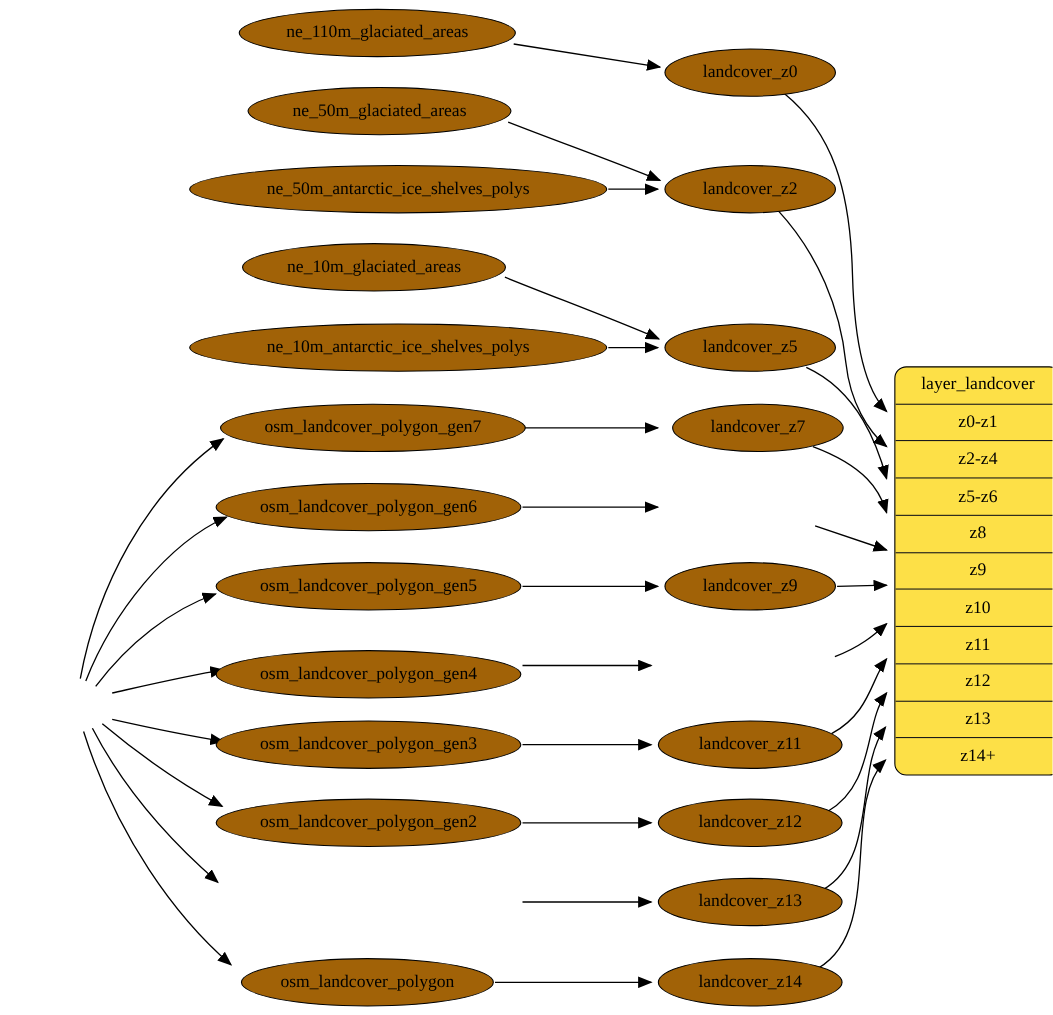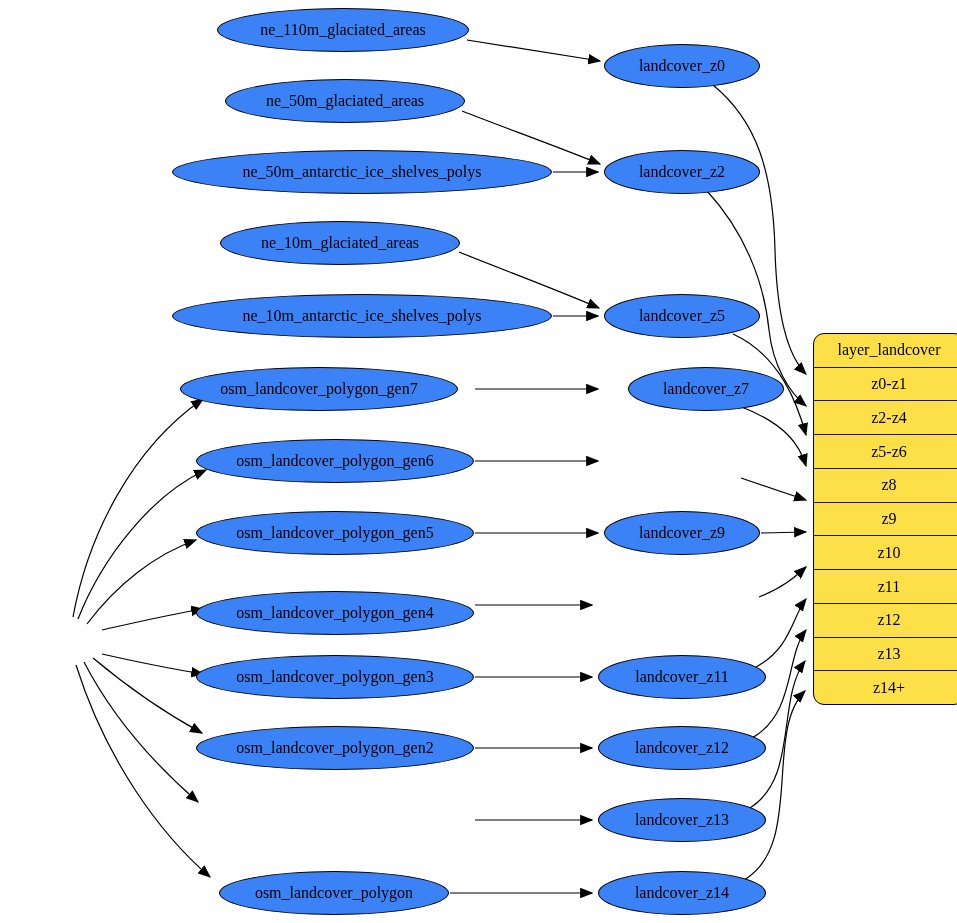--- a/index.html
+++ b/index.html
@@ -4,21 +4,21 @@
 <style>
   html,body{margin:0;padding:0;background:#ffffff;}
   .canvas{
     position:relative;width:957px;height:923px;background:#ffffff;
     font-family:"Liberation Serif","DejaVu Serif",serif;
     color:#000;overflow:hidden;
   }
   svg.edges{position:absolute;left:0;top:0;z-index:1;}
   .ellipse{
     position:absolute;z-index:2;box-sizing:border-box;
-    border:1.3px solid #000;border-radius:50%;background:#3b82f6;
+    border:1.3px solid #000;border-radius:50%;background:#a16207;
     display:flex;align-items:center;justify-content:center;
     font-size:16px;line-height:1;white-space:nowrap;
   }
   .record{
     position:absolute;z-index:2;box-sizing:border-box;
     left:813px;top:333px;width:152px;height:372px;
     background:#fde047;border:1.6px solid #000;border-radius:11px;
     display:flex;flex-direction:column;overflow:hidden;text-align:right;
   }
   .record-row{
@@ -86,21 +86,21 @@
   </div>
   <div class="ellipse" style="left:172px;top:150px;width:380px;height:44px">
     <span>ne_50m_antarctic_ice_shelves_polys</span>
   </div>
   <div class="ellipse" style="left:220px;top:221px;width:240px;height:44px">
     <span>ne_10m_glaciated_areas</span>
   </div>
   <div class="ellipse" style="left:172px;top:294px;width:380px;height:44px">
     <span>ne_10m_antarctic_ice_shelves_polys</span>
   </div>
-  <div class="ellipse" style="left:180px;top:367px;width:278px;height:44px">
+  <div class="ellipse" style="left:200px;top:367px;width:278px;height:44px">
     <span>osm_landcover_polygon_gen7</span>
   </div>
   <div class="ellipse" style="left:196px;top:439px;width:278px;height:44px">
     <span>osm_landcover_polygon_gen6</span>
   </div>
   <div class="ellipse" style="left:196px;top:511px;width:278px;height:44px">
     <span>osm_landcover_polygon_gen5</span>
   </div>
   <div class="ellipse" style="left:196px;top:591px;width:278px;height:44px">
     <span>osm_landcover_polygon_gen4</span>
@@ -117,21 +117,21 @@
 
   <div class="ellipse" style="left:604px;top:44px;width:156px;height:44px">
     <span>landcover_z0</span>
   </div>
   <div class="ellipse" style="left:604px;top:150px;width:156px;height:44px">
     <span>landcover_z2</span>
   </div>
   <div class="ellipse" style="left:604px;top:294px;width:156px;height:44px">
     <span>landcover_z5</span>
   </div>
-  <div class="ellipse" style="left:628px;top:367px;width:156px;height:44px">
+  <div class="ellipse" style="left:611px;top:367px;width:156px;height:44px">
     <span>landcover_z7</span>
   </div>
   <div class="ellipse" style="left:604px;top:511px;width:156px;height:44px">
     <span>landcover_z9</span>
   </div>
   <div class="ellipse" style="left:598px;top:655px;width:168px;height:44px">
     <span>landcover_z11</span>
   </div>
   <div class="ellipse" style="left:598px;top:726px;width:168px;height:44px">
     <span>landcover_z12</span>

